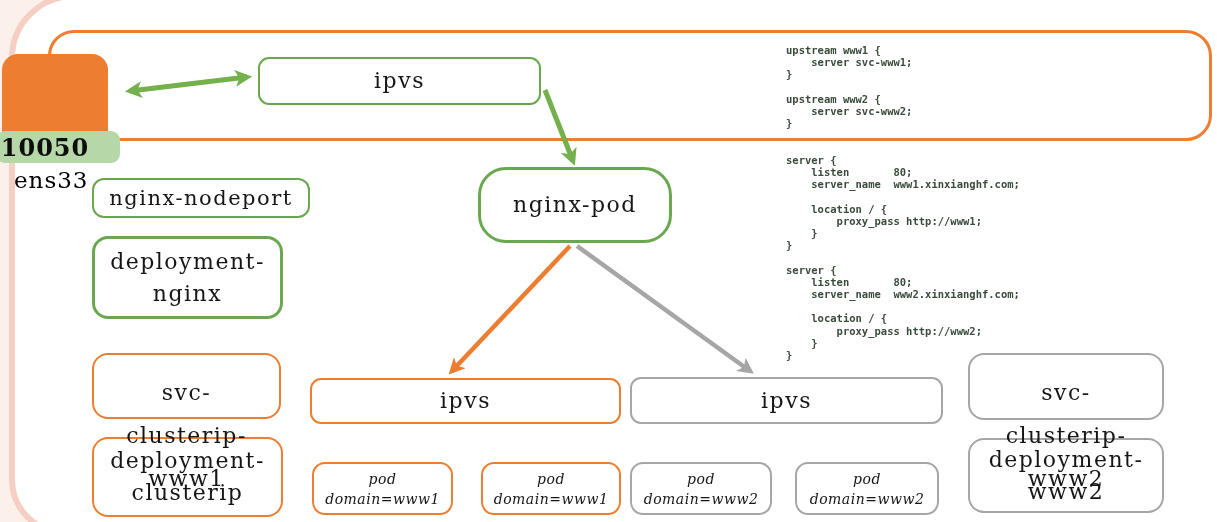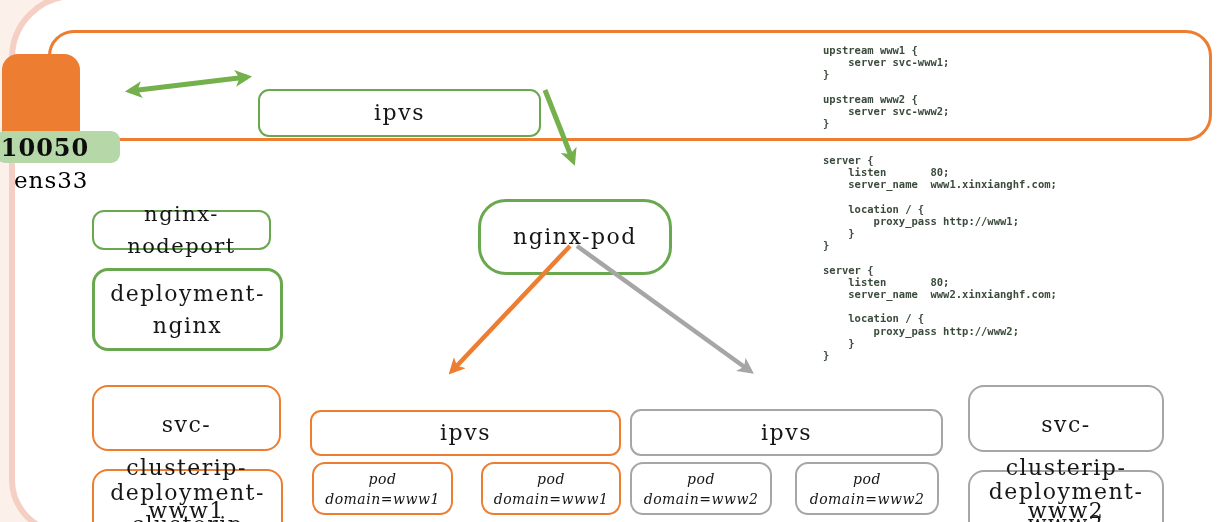--- a/index.html
+++ b/index.html
@@ -26,42 +26,42 @@
   
   .node{
     position:absolute;display:flex;align-items:center;justify-content:center;
     text-align:center;color:#161616;background:#fff;
     white-space:pre-line;letter-spacing:1.5px;z-index:3;
     box-sizing:border-box;
   }
   .green-border {border:2.5px solid #6AA84F;}
   .orange-border{border:2.5px solid #ED7D31;}
   .gray-border  {border:2.5px solid #A6A6A6;}
-  .big-label{font-size:22px;line-height:32px;margin-top:32px;}
+  .big-label{font-size:22px;line-height:32px;}
   .pod-label{font-size:14px;line-height:20px;letter-spacing:0.5px;font-style:italic;}
   .overflow-label{align-items:flex-start;line-height:43px;padding-top:16px;overflow:visible;z-index:4;}
   
   #host-box{
-    position:absolute;left:2px;top:54px;width:78px;height:104px;
+    position:absolute;left:2px;top:54px;width:106px;height:104px;
     background:#ED7D31;border-radius:16px;z-index:2;
   }
   #port-band{
     position:absolute;left:-6px;top:77px;width:124px;height:32px;
     background:#B6D7A8;border-radius:9px;z-index:3;
     display:flex;align-items:center;justify-content:center;
     padding-right:26px;box-sizing:border-box;
     font-size:24px;font-weight:bold;color:#0d0d0d;letter-spacing:1px;
   }
   #iface-label{
     position:absolute;left:12px;top:113px;z-index:3;
     font-size:23px;color:#000000;letter-spacing:1px;
   }
   
   #nginx-config{
-    position:absolute;left:823px;top:44px;margin:0;z-index:2;
+    position:absolute;left:786px;top:44px;margin:0;z-index:2;
     font-family:"DejaVu Sans Mono", monospace;
     font-size:10.5px;line-height:12.2px;font-weight:bold;
     color:#3A4B3C;white-space:pre;
   }
   
   #arrows{position:absolute;left:0;top:0;width:1217px;height:522px;z-index:6;pointer-events:none;}
 </style>
 </head>
 <body>
 
@@ -73,21 +73,21 @@
   <div id="port-band">
     <span>10050</span>
   </div>
   <div id="iface-label">ens33</div>
 </div>
 
 <div class="node green-border big-label" style="left:258px;top:57px;width:283px;height:48px;border-radius:11px;">ipvs</div>
 
 <div class="node green-border big-label" style="left:478px;top:167px;width:194px;height:76px;border-radius:28px;border-width:3px;">nginx-pod</div>
 
-<div class="node green-border big-label" style="left:92px;top:178px;width:179px;height:40px;border-radius:12px;font-size:21px;">nginx-nodeport</div>
+<div class="node green-border big-label" style="left:92px;top:178px;width:218px;height:40px;border-radius:12px;font-size:21px;">nginx-nodeport</div>
 
 <div class="node green-border big-label" style="left:92px;top:236px;width:191px;height:83px;border-radius:16px;border-width:3px;">deployment-
 nginx</div>
 
 <div class="node orange-border big-label overflow-label" style="left:92px;top:353px;width:189px;height:66px;border-radius:16px;">svc-
 clusterip-
 www1</div>
 
 <div class="node orange-border big-label" style="left:92px;top:437px;width:191px;height:80px;border-radius:16px;">deployment-
 clusterip</div>

